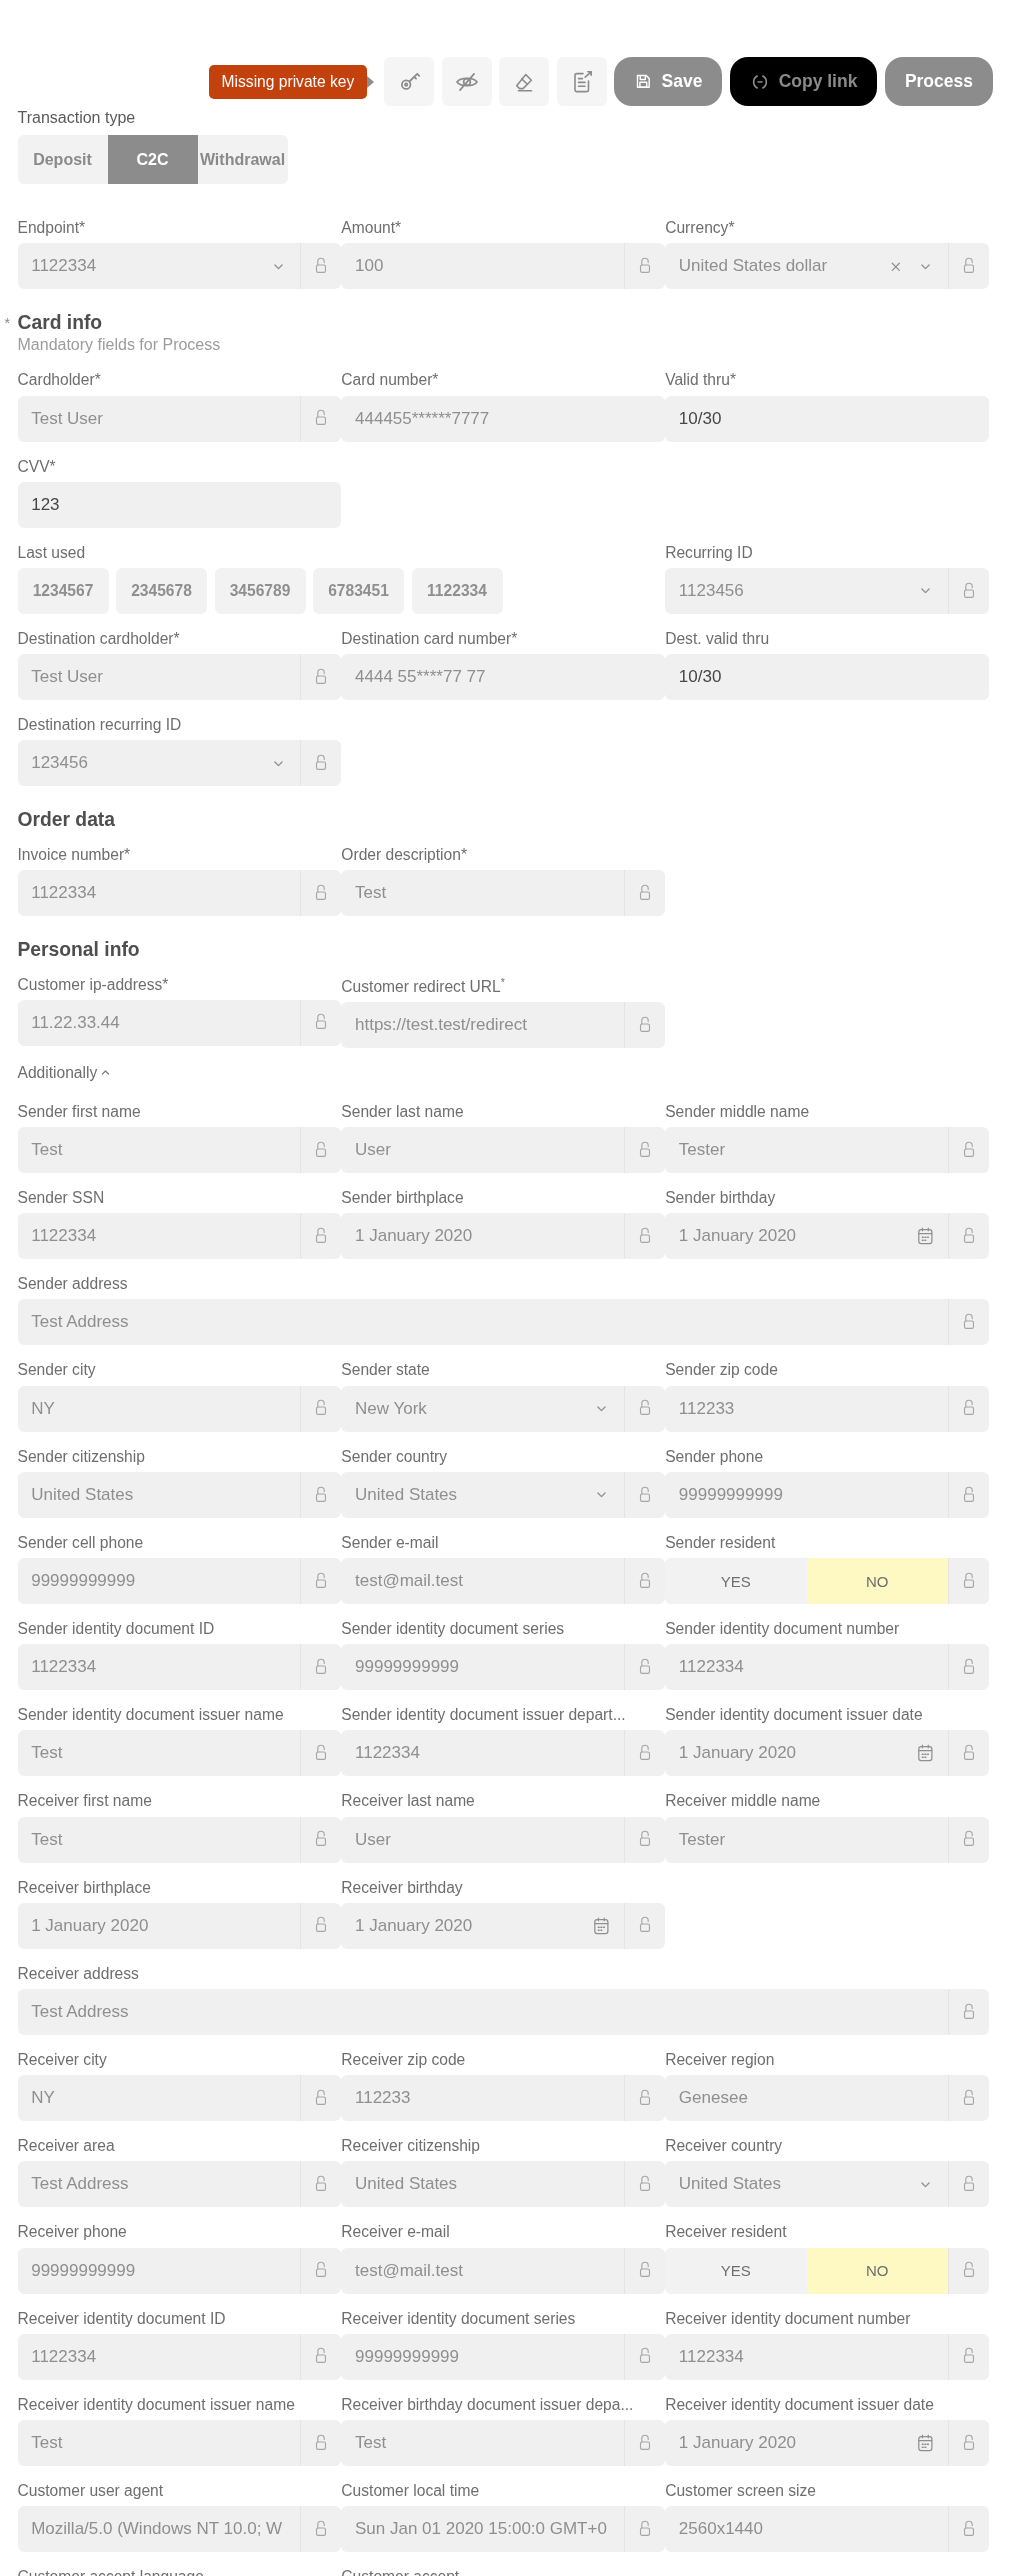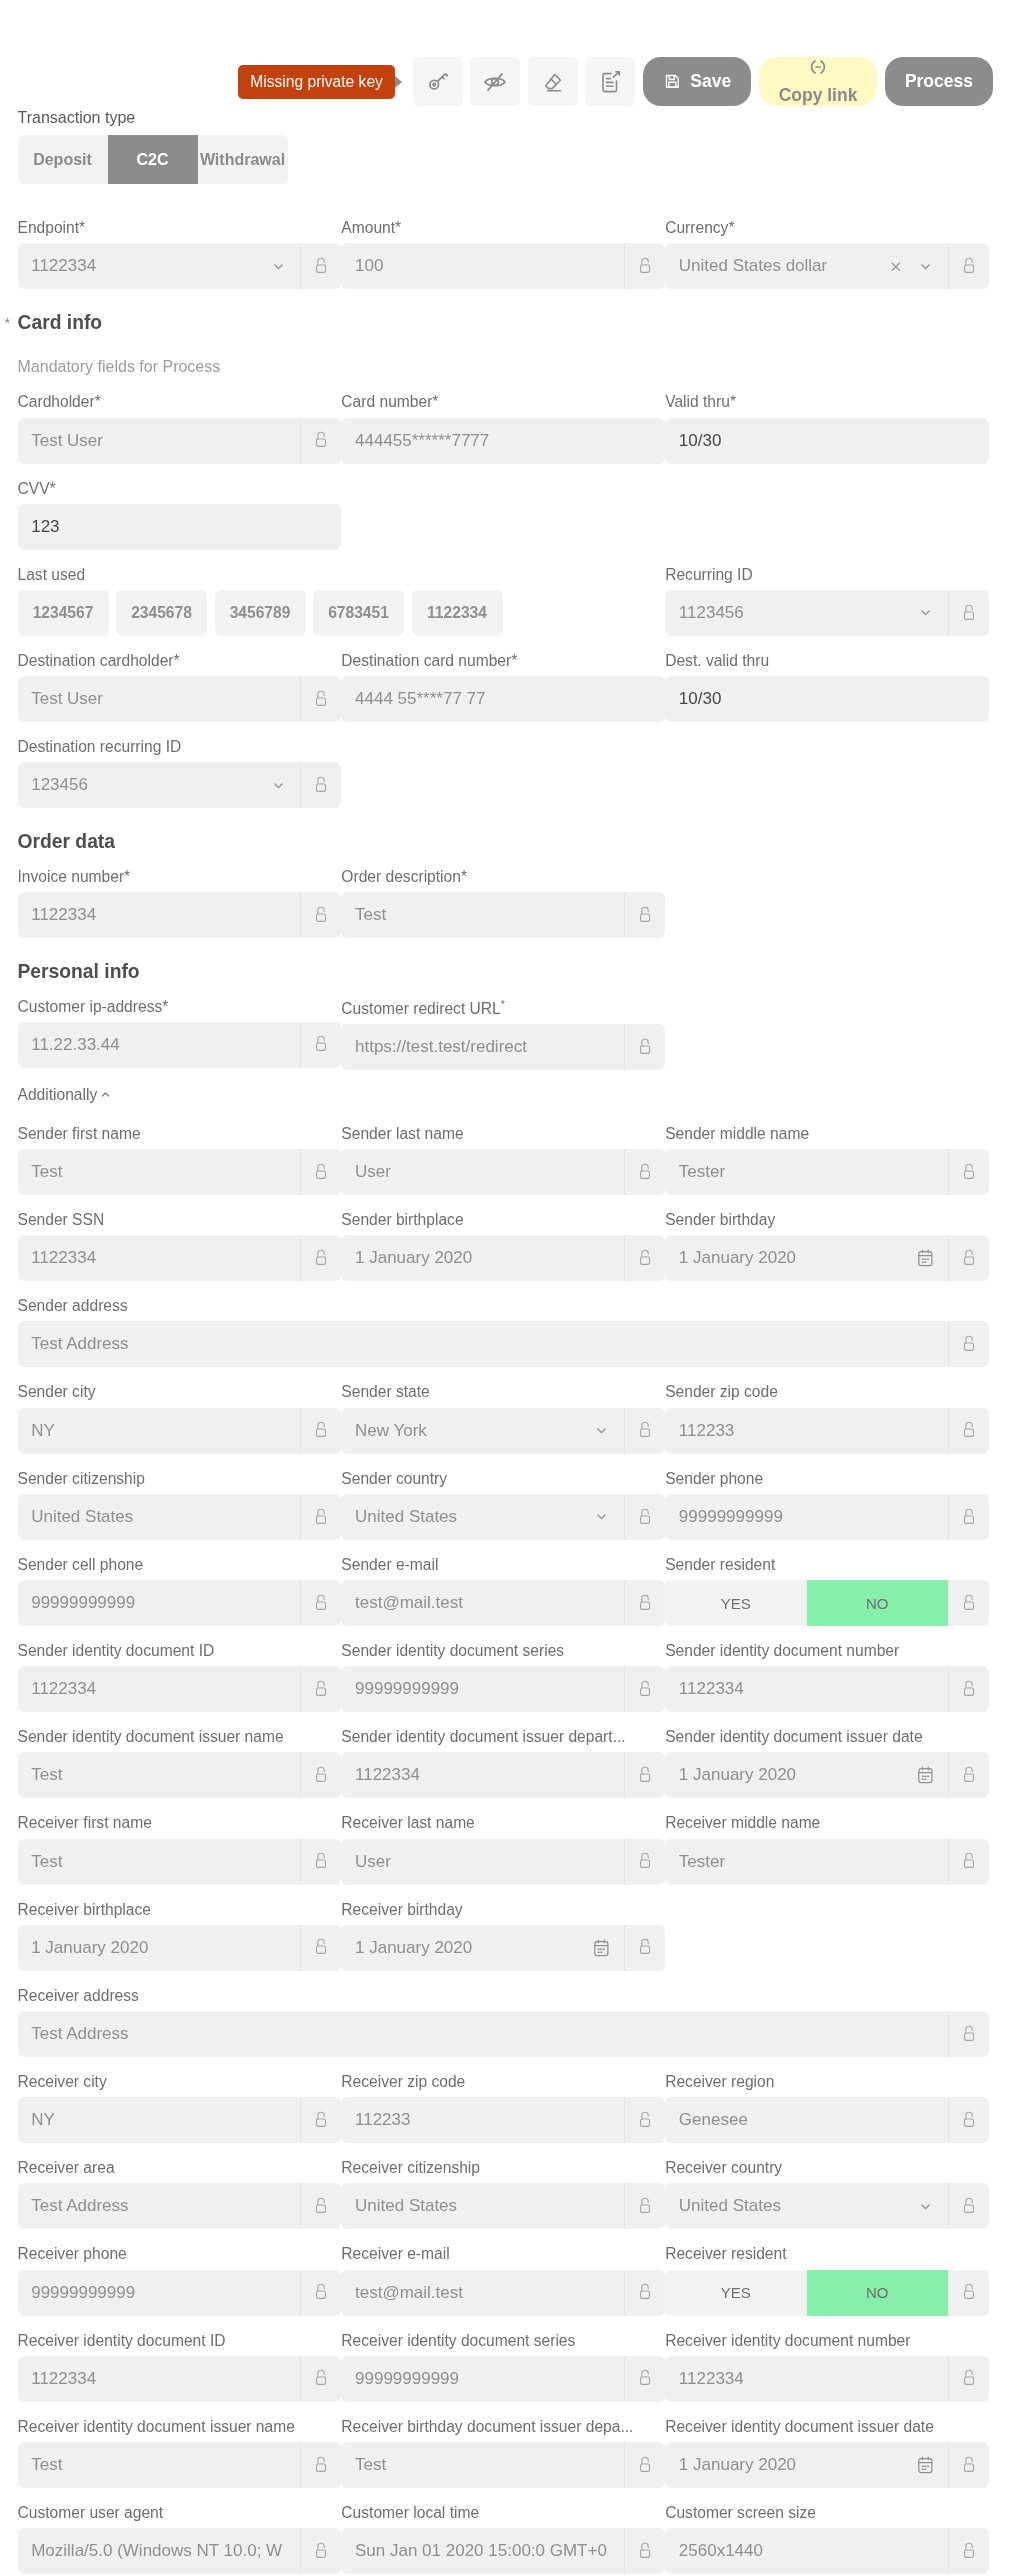--- a/index.html
+++ b/index.html
@@ -6,21 +6,21 @@
   body{width:1024px;min-height:2576px;font-family:"Liberation Sans",sans-serif;color:#6e6e6e;position:relative;}
   button{font-family:"Liberation Sans",sans-serif;cursor:pointer;}
 
   
   .toolbar{display:flex;justify-content:flex-end;align-items:center;gap:7.5px;padding:57px 31px 0 0;}
   .tooltip{background:#c2410c;color:#fff;font-size:15.6px;height:34px;display:flex;align-items:center;padding:0 12.5px;border-radius:5px;position:relative;margin-right:10px;white-space:nowrap;}
   .tooltip-arrow{position:absolute;right:-6.9px;top:50%;transform:translateY(-50%);width:0;height:0;border-top:6.9px solid transparent;border-bottom:6.9px solid transparent;border-left:7.5px solid #8c8c8c;}
   .icon-btn{width:50px;height:49px;border-radius:6.2px;background:#f5f5f5;border:none;display:flex;align-items:center;justify-content:center;}
   .btn{height:49px;border-radius:18px;border:none;font-size:17.5px;font-weight:bold;display:inline-flex;align-items:center;justify-content:center;gap:8.7px;padding:0 20px;white-space:nowrap;}
   .btn.dark{background:#8c8c8c;color:#fff;}
-  .btn.light{background:#fef9c3;color:#8a8a8a;flex-direction:column;}
+  .btn.light{background:#000000;color:#8a8a8a;}
   .ic{display:inline-flex;align-items:center;justify-content:center;}
   .ic svg{display:block;}
 
   
   .container{padding:0 35px 0 17.5px;}
   .tx-label{font-size:16px;color:#5a5a5a;margin:2.5px 0 8.7px;}
   .tabs{display:flex;border-radius:6.2px;overflow:hidden;width:fit-content;}
   .tab{width:90px;height:49px;display:flex;align-items:center;justify-content:center;font-size:16px;font-weight:bold;color:#8a8a8a;background:#f2f2f2;}
   .tab.sel{background:#8c8c8c;color:#fff;}
 
@@ -31,31 +31,31 @@
   .flabel{font-size:15.6px;color:#6e6e6e;margin-bottom:6.2px;white-space:nowrap;overflow:hidden;}
   .flabel sup{font-size:10.6px;}
   .fbox{height:46px;background:#f0f0f0;border-radius:6.2px;display:flex;overflow:hidden;align-items:stretch;}
   .fmain{flex:1;display:flex;align-items:center;padding:0 13.7px;gap:13.7px;min-width:0;}
   .fvalue{flex:1;font-size:17px;color:#8f8f8f;white-space:nowrap;overflow:hidden;}
   .fvalue.darkv{color:#474747;}
   .flock{flex:0 0 40px;display:flex;align-items:center;justify-content:center;border-left:1.2px solid #e4e4e4;}
 
   
   .topt{flex:1;display:flex;align-items:center;justify-content:center;font-size:15px;font-weight:normal;color:#6e6e6e;background:#f2f2f2;}
-  .topt.sel{background:#86efac;}
+  .topt.sel{background:#fef9c3;}
 
   
   .chips{display:flex;gap:7.5px;}
   .chip{width:91px;height:46px;border-radius:6.2px;background:#f2f2f2;border:none;font-size:15.6px;font-weight:bold;color:#8f8f8f;display:flex;align-items:center;justify-content:center;}
 
   
   .sec{margin:22.5px 0 15px;}
   .sec-h{font-size:19.3px;font-weight:bold;color:#4e4e4e;margin:0;position:relative;}
   .sec-star{position:absolute;left:-13px;top:3.1px;font-size:14.3px;font-weight:normal;color:#8a8a8a;}
-  .sec-sub{font-size:16px;color:#9c9c9c;margin-top:24px;}
+  .sec-sub{font-size:16px;color:#9c9c9c;margin-top:2px;}
   .sec.with-sub{margin-bottom:17.5px;}
 
   .additionally{display:flex;align-items:center;gap:1px;font-size:15.6px;color:#6e6e6e;margin:10px 0 21px;width:fit-content;}
 </style>
 </head>
 <body>
 
 <div class="toolbar">
   <div class="tooltip">
     <span>Missing private key</span>

